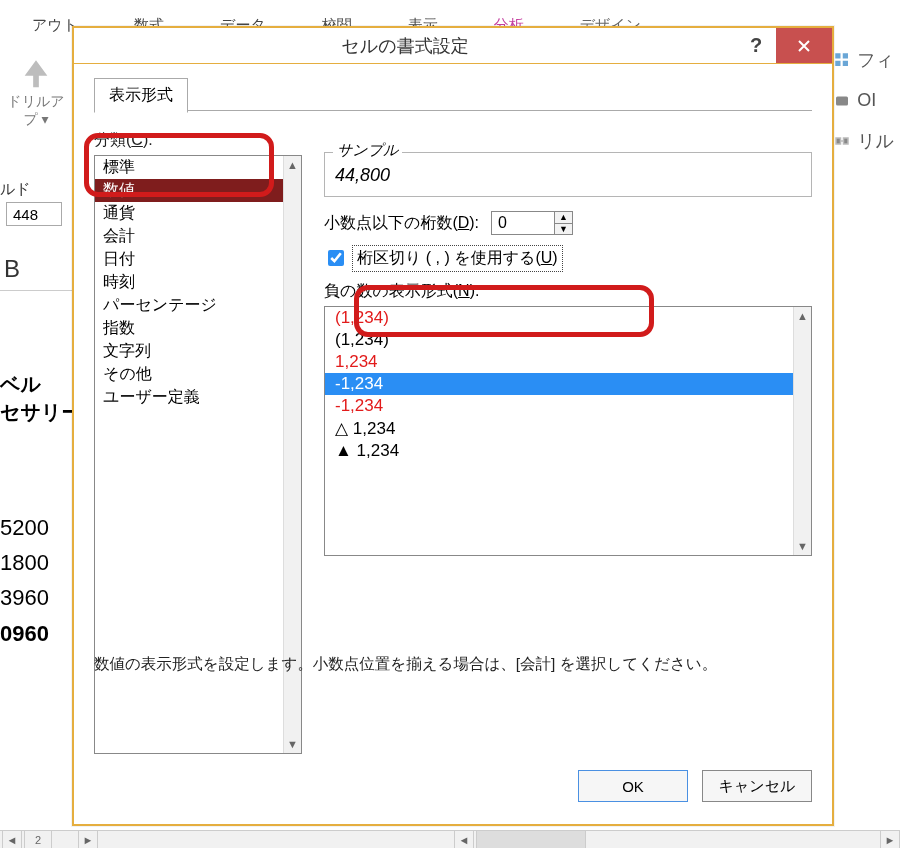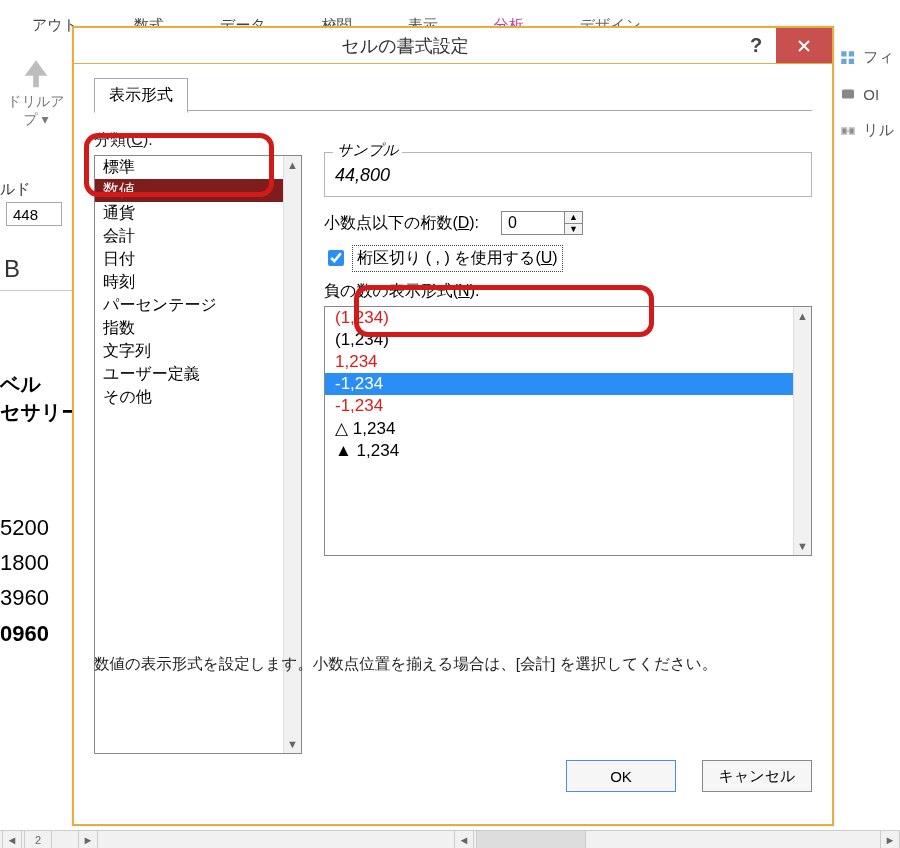--- a/index.html
+++ b/index.html
@@ -36,21 +36,21 @@
   .bg-B::after{
     content:""; position:absolute; left:-10px; bottom:-8px; width:80px; height:1px; background:#ccc;
   }
   .bg-side-labels {
     position:absolute; left:0; top:370px; font-size:20px; line-height:1.4;
   }
   .bg-nums { position:absolute; left:0; top:510px; font-size:22px; line-height:1.6; }
   .bg-nums .bold { font-weight: bold; }
   .rt-icons {
     position:absolute; right:6px; top:48px; display:flex; flex-direction:column; gap:18px;
-    font-size:15px; color:#555;
+    font-size:18px; color:#555;
   }
   .rt-icons .row { display:flex; align-items:center; gap:6px; }
   .rt-icons svg { width:18px; height:18px; }
   .rt-icons .gray path, .rt-icons .gray rect { fill:#888; }
   
   .overlay {
     position:absolute; top:26px; left:72px; width:762px; height:800px;
     border: 2px solid #e5ae3f; background:#fff;
     box-shadow: 0 0 0 1px rgba(0,0,0,0.05);
     display:flex; flex-direction:column;
@@ -101,21 +101,21 @@
   .right-col { flex:1; display:flex; flex-direction:column; }
   .sample-box {
     border:1px solid #b5b5b5; background:#fff; padding:6px 10px 10px; margin-top:22px;
     position:relative;
     font-style:italic;
   }
   .sample-box .legend{
     position:absolute; top:-12px; left:8px; background:#fff; padding:0 4px; font-size:15px;
   }
   .sample-val { font-size:18px; padding-top:6px;}
-  .decimals-row { display:flex; align-items:center; gap:22px; margin-top:14px; font-size:16px;}
+  .decimals-row { display:flex; align-items:center; gap:12px; margin-top:14px; font-size:16px;}
   .spinner {
     display:inline-flex; align-items:stretch; border:1px solid #888; height:24px;
   }
   .spinner input{
     width:62px; border:none; padding:0 6px; font-size:16px; outline:none;
   }
   .spinner .btns{ display:flex; flex-direction:column; width:18px; border-left:1px solid #888;}
   .spinner .btns div{ flex:1; display:flex; align-items:center; justify-content:center; font-size:9px; background:#f3f3f3; cursor:pointer;}
   .spinner .btns div:first-child{ border-bottom:1px solid #888;}
   .sep-row { margin-top:12px; display:flex; align-items:center; gap:8px; font-size:16px;}
@@ -129,21 +129,21 @@
   .neg-list .opt { padding:1px 10px; }
   .neg-list .opt.red { color:#e21b1b; }
   .neg-list .opt.sel { background:#2a8ef4; color:#fff; }
   .neg-scroll { position:absolute; right:0; top:0; bottom:0; width:18px; background:#f1f1f1; border-left:1px solid #ddd;}
   .neg-scroll .up,.neg-scroll .dn{height:18px;display:flex;align-items:center;justify-content:center;color:#666;font-size:11px;}
   .neg-scroll .dn{position:absolute;bottom:0;left:0;right:0;}
   .hint {
     position:absolute; left:20px; right:20px; top:590px; font-size:15.5px; color:#222;
   }
   .buttons {
-    position:absolute; right:20px; bottom:32px; display:flex; gap:26px;
+    position:absolute; right:20px; bottom:22px; display:flex; gap:14px;
   }
   .btn {
     min-width:110px; height:32px; border:1px solid #888; background:#f6f6f6;
     display:flex; align-items:center; justify-content:center; font-size:15px;
     cursor:pointer;
   }
   .btn.ok{ border:1px solid #4a90e2; }
   
   .callout {
     position:absolute; border:5px solid #d11b1b; border-radius:14px; pointer-events:none;
@@ -242,22 +242,22 @@
         <div class="cat-list">
           <div class="item">標準</div>
           <div class="item sel">数値</div>
           <div class="item">通貨</div>
           <div class="item">会計</div>
           <div class="item">日付</div>
           <div class="item">時刻</div>
           <div class="item">パーセンテージ</div>
           <div class="item">指数</div>
           <div class="item">文字列</div>
+          <div class="item">その他</div>
           <div class="item">ユーザー定義</div>
-          <div class="item">その他</div>
           <div class="cat-scroll">
             <div class="up">▲</div>
             <div class="dn">▼</div>
           </div>
         </div>
       </div>
 
       <div class="right-col">
         <div class="sample-box">
           <span class="legend">サンプル</span>

